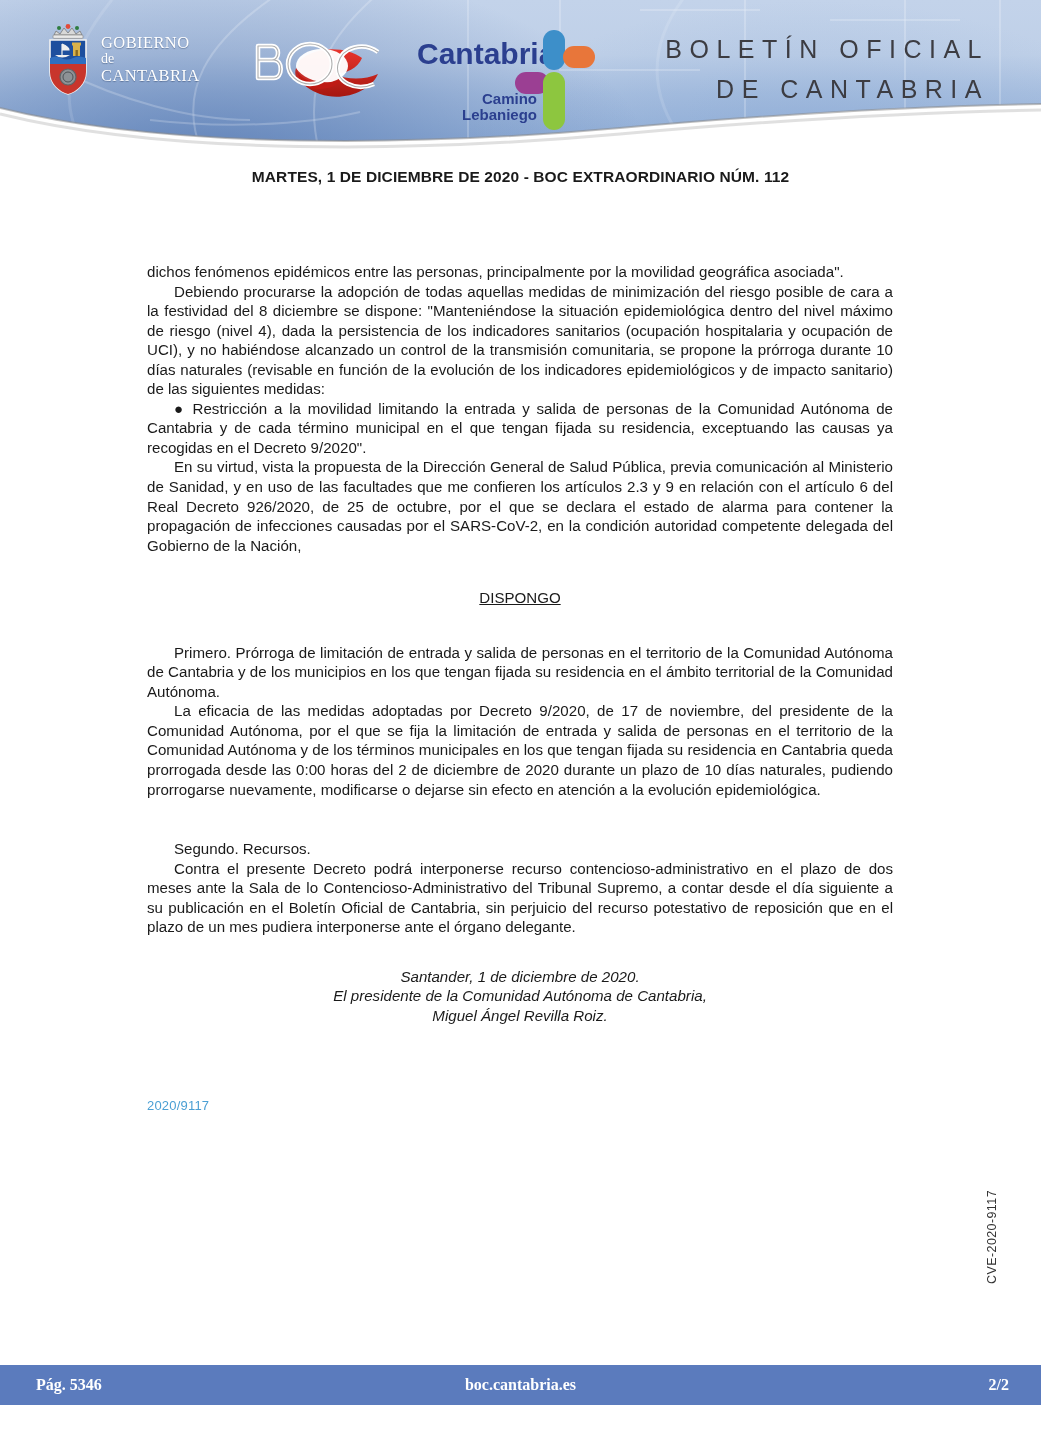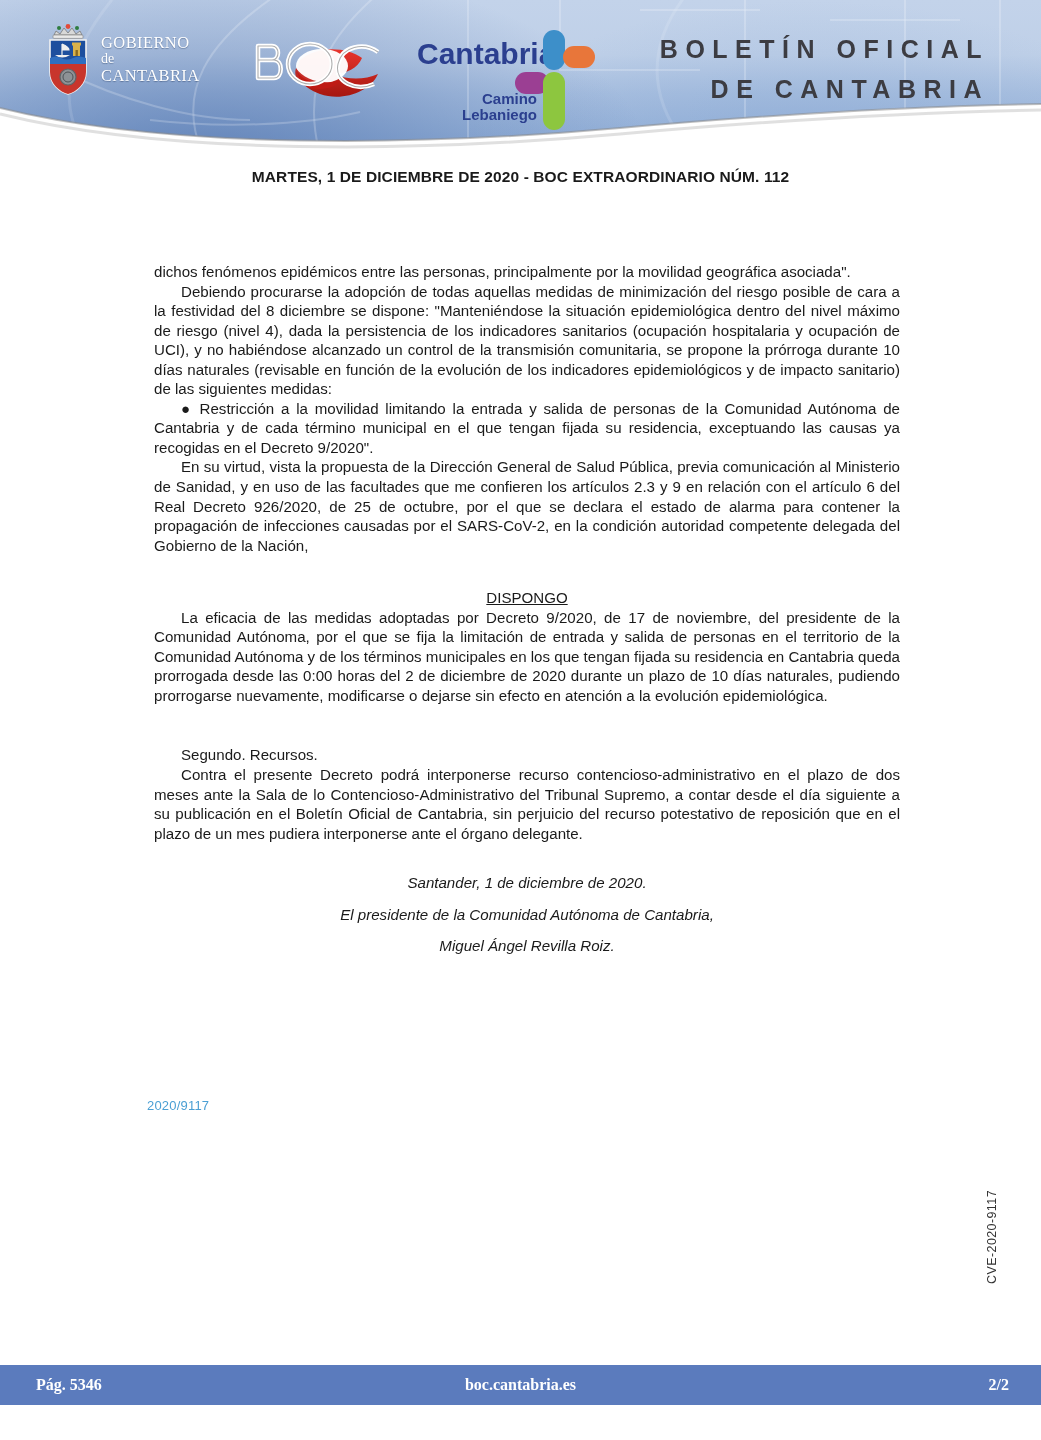--- a/index.html
+++ b/index.html
@@ -85,38 +85,38 @@
 
   .bo-title {
     position: absolute;
     right: 58px; top: 30px;
     text-align: right;
     color: #3c3c42;
     font-size: 25px;
     letter-spacing: 7.5px;
     line-height: 1.58;
     white-space: nowrap;
-    font-weight: 700;
+    font-weight: 400;
   }
 
   .issue-line {
     position: absolute;
     left: 0; right: 0;
     top: 168px;
     text-align: center;
     font-size: 15.5px;
     font-weight: bold;
     color: #1a1a1a;
     letter-spacing: .1px;
   }
 
   
   .content {
     position: absolute;
-    left: 154px;
+    left: 147px;
     top: 262px;
     width: 746px;
   }
   p.para {
     margin: 0 0 0 0;
     text-align: justify;
     text-justify: inter-word;
     font-size: 15.1px;
     line-height: 19.55px;
     color: #1a1a1a;
@@ -124,21 +124,21 @@
   }
   p.para.indent { text-indent: 27px; }
   p.para.bullet { text-indent: 27px; }
   .centered {
     text-align: center;
     font-size: 15.1px;
     line-height: 19.55px;
     margin: 0;
   }
   .sign-block { margin-top: 30px; font-style: italic; }
-  .sign-block .centered + .centered { margin-top: 12px; }
+  .sign-block .centered + .centered { margin-top: 0; }
 
   .cve-ref {
     position: absolute;
     left: 147px;
     top: 1098px;
     font-size: 13px;
     color: #4a9fd4;
     letter-spacing: .2px;
   }
 
@@ -286,20 +286,21 @@
   <div class="issue-line">MARTES, 1 DE DICIEMBRE DE 2020 - BOC EXTRAORDINARIO NÚM. 112</div>
 
   <div class="content">
     <p class="para">dichos fenómenos epidémicos entre las personas, principalmente por la movilidad geográfica asociada".</p>
     <p class="para indent">Debiendo procurarse la adopción de todas aquellas medidas de minimización del riesgo posible de cara a la festividad del 8 diciembre se dispone: "Manteniéndose la situación epidemiológica dentro del nivel máximo de riesgo (nivel 4), dada la persistencia de los indicadores sanitarios (ocupación hospitalaria y ocupación de UCI), y no habiéndose alcanzado un control de la transmisión comunitaria, se propone la prórroga durante 10 días naturales (revisable en función de la evolución de los indicadores epidemiológicos y de impacto sanitario) de las siguientes medidas:</p>
     <p class="para bullet">● Restricción a la movilidad limitando la entrada y salida de personas de la Comunidad Autónoma de Cantabria y de cada término municipal en el que tengan fijada su residencia, exceptuando las causas ya recogidas en el Decreto 9/2020".</p>
     <p class="para indent">En su virtud, vista la propuesta de la Dirección General de Salud Pública, previa comunicación al Ministerio de Sanidad, y en uso de las facultades que me confieren los artículos 2.3 y 9 en relación con el artículo 6 del Real Decreto 926/2020, de 25 de octubre, por el que se declara el estado de alarma para contener la propagación de infecciones causadas por el SARS-CoV-2, en la condición autoridad competente delegada del Gobierno de la Nación,</p>
 
     <p class="centered" style="margin-top:33px;text-decoration:underline;">DISPONGO</p>
 
+    <p class="para indent" style="margin-top:35px;">Primero. Prórroga de limitación de entrada y salida de personas en el territorio de la Comunidad Autónoma de Cantabria y de los municipios en los que tengan fijada su residencia en el ámbito territorial de la Comunidad Autónoma.</p>
     <p class="para indent">La eficacia de las medidas adoptadas por Decreto 9/2020, de 17 de noviembre, del presidente de la Comunidad Autónoma, por el que se fija la limitación de entrada y salida de personas en el territorio de la Comunidad Autónoma y de los términos municipales en los que tengan fijada su residencia en Cantabria queda prorrogada desde las 0:00 horas del 2 de diciembre de 2020 durante un plazo de 10 días naturales, pudiendo prorrogarse nuevamente, modificarse o dejarse sin efecto en atención a la evolución epidemiológica.</p>
 
     <p class="para indent" style="margin-top:40px;">Segundo. Recursos.</p>
     <p class="para indent">Contra el presente Decreto podrá interponerse recurso contencioso-administrativo en el plazo de dos meses ante la Sala de lo Contencioso-Administrativo del Tribunal Supremo, a contar desde el día siguiente a su publicación en el Boletín Oficial de Cantabria, sin perjuicio del recurso potestativo de reposición que en el plazo de un mes pudiera interponerse ante el órgano delegante.</p>
 
     <div class="sign-block">
       <p class="centered">Santander, 1 de diciembre de 2020.</p>
       <p class="centered">El presidente de la Comunidad Autónoma de Cantabria,</p>
       <p class="centered">Miguel Ángel Revilla Roiz.</p>
     </div>

